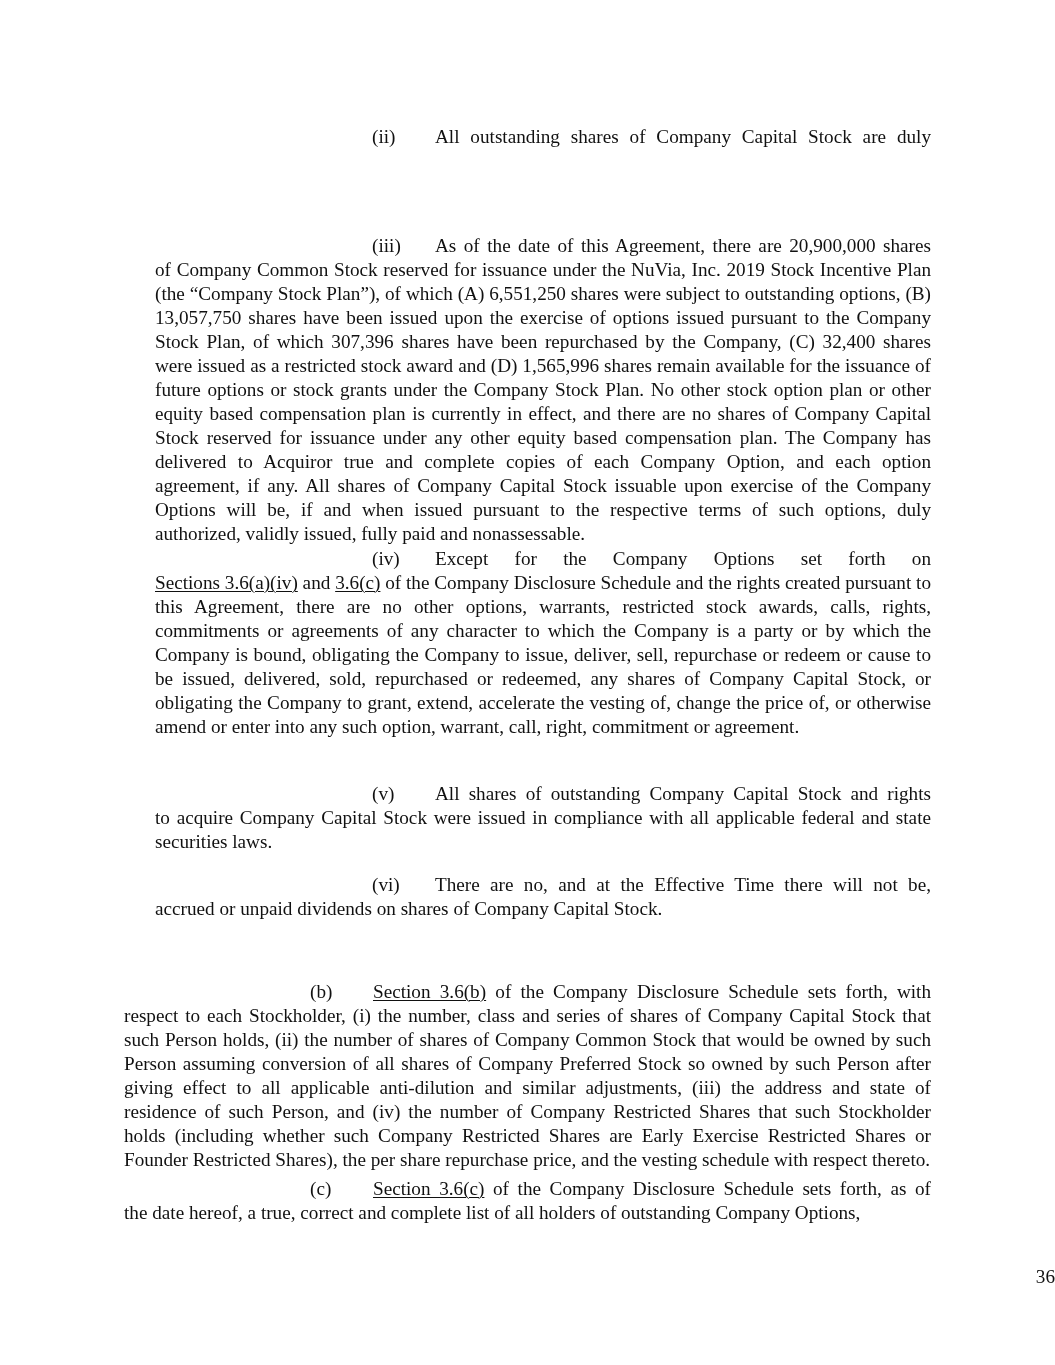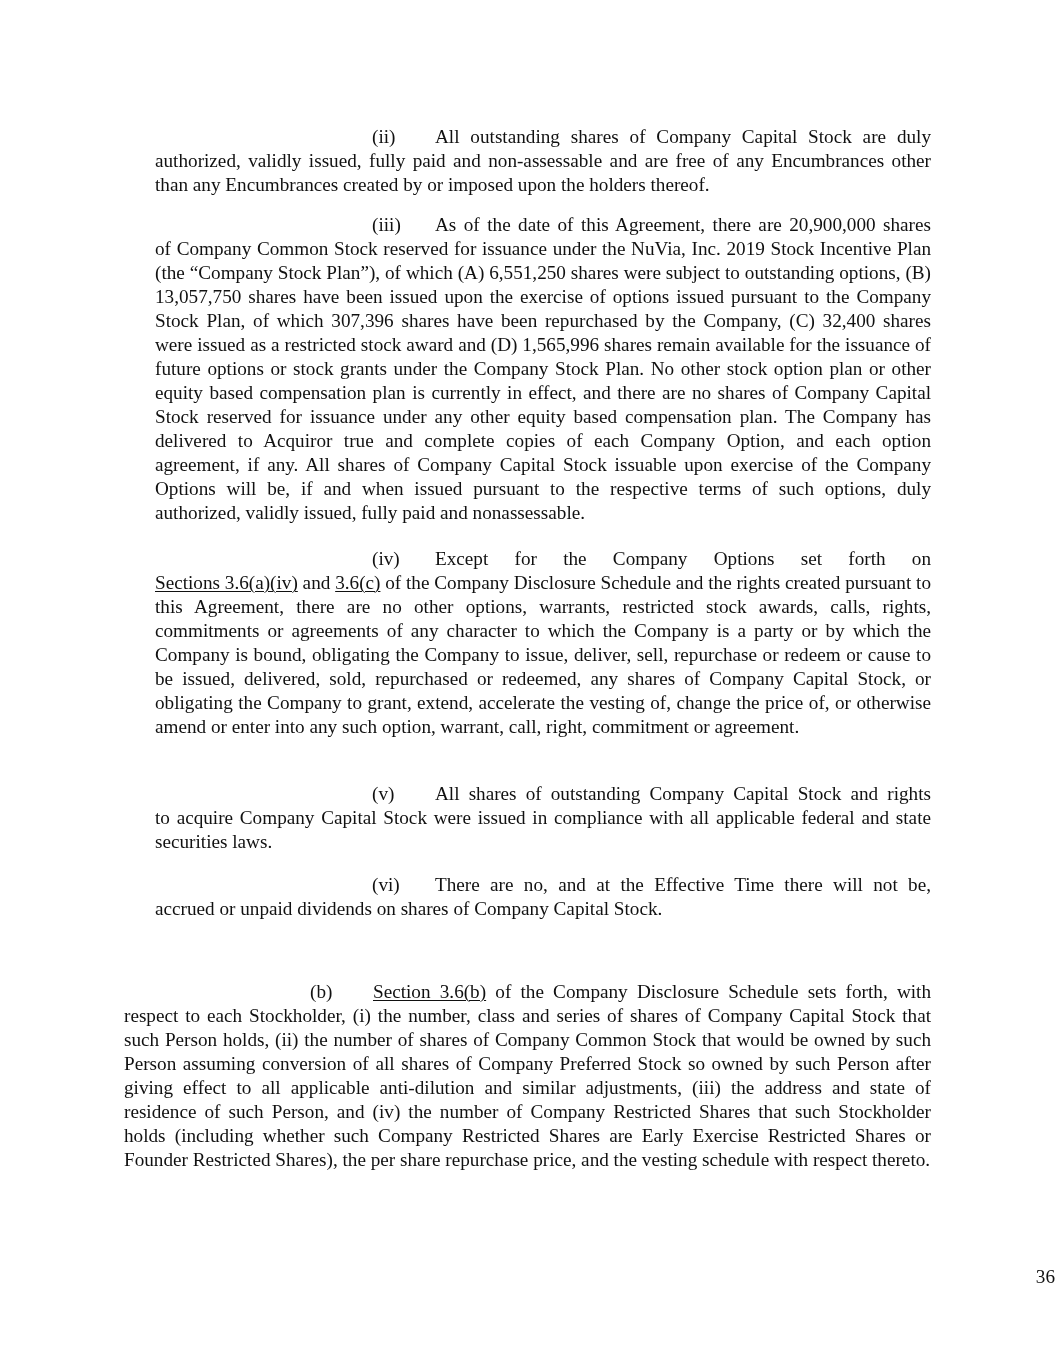--- a/index.html
+++ b/index.html
@@ -70,39 +70,42 @@
       font-size: 19.2px;
       line-height: 24px;
     }
   </style>
 </head>
 <body>
 
 <div class="page">
 
   <p class="para sub" style="top:125px;">
-    <span class="first-line"><span class="label">(ii)</span><span>All outstanding shares of Company Capital Stock are duly</span></span><span>authorized, validly issued, fully paid and non-assessable and are free of any Encumbrances other than any Encumbrances created by or imposed upon the holders thereof.</span>
+    <span class="first-line"><span class="label">(ii)</span><span>All outstanding shares of Company Capital Stock are duly</span></span>
   </p>
 
-  <p class="para sub" style="top:213px;">
+  <p class="para sub" style="top:234px;">
     <span class="first-line"><span class="label">(iii)</span><span>As of the date of this Agreement, there are 20,900,000 shares</span></span><span>of Company Common Stock reserved for issuance under the NuVia, Inc. 2019 Stock Incentive Plan (the “</span><b>Company Stock Plan</b><span>”), of which (A) 6,551,250 shares were subject to outstanding options, (B) 13,057,750 shares have been issued upon the exercise of options issued pursuant to the Company Stock Plan, of which 307,396 shares have been repurchased by the Company, (C) 32,400 shares were issued as a restricted stock award and (D) 1,565,996 shares remain available for the issuance of future options or stock grants under the Company Stock Plan.  No other stock option plan or other equity based compensation plan is currently in effect, and there are no shares of Company Capital Stock reserved for issuance under any other equity based compensation plan.  The Company has delivered to Acquiror true and complete copies of each Company Option, and each option agreement, if any.  All shares of Company Capital Stock issuable upon exercise of the Company Options will be, if and when issued pursuant to the respective terms of such options, duly authorized, validly issued, fully paid and nonassessable.</span>
   </p>
 
   <p class="para sub" style="top:547px;">
     <span class="first-line"><span class="label">(iv)</span><span>Except for the Company Options set forth on</span></span><span class="ul">Sections 3.6(a)(iv)</span><span> and </span><span class="ul">3.6(c)</span><span> of the Company Disclosure Schedule and the rights created pursuant to this Agreement, there are no other options, warrants, restricted stock awards, calls, rights, commitments or agreements of any character to which the Company is a party or by which the Company is bound, obligating the Company to issue, deliver, sell, repurchase or redeem or cause to be issued, delivered, sold, repurchased or redeemed, any shares of Company Capital Stock, or obligating the Company to grant, extend, accelerate the vesting of, change the price of, or otherwise amend or enter into any such option, warrant, call, right, commitment or agreement.</span>
   </p>
 
   <p class="para sub" style="top:782px;">
     <span class="first-line"><span class="label">(v)</span><span>All shares of outstanding Company Capital Stock and rights</span></span><span>to acquire Company Capital Stock were issued in compliance with all applicable federal and state securities laws.</span>
   </p>
 
   <p class="para sub" style="top:873px;">
     <span class="first-line"><span class="label">(vi)</span><span>There are no, and at the Effective Time there will not be,</span></span><span>accrued or unpaid dividends on shares of Company Capital Stock.</span>
   </p>
 
   <p class="para main" style="top:980px;">
     <span class="first-line"><span class="label">(b)</span><span class="ul">Section 3.6(b)</span><span> of the Company Disclosure Schedule sets forth, with</span></span><span>respect to each Stockholder, (i) the number, class and series of shares of Company Capital Stock that such Person holds, (ii) the number of shares of Company Common Stock that would be owned by such Person assuming conversion of all shares of Company Preferred Stock so owned by such Person after giving effect to all applicable anti-dilution and similar adjustments, (iii) the address and state of residence of such Person, and (iv) the number of Company Restricted Shares that such Stockholder holds (including whether such Company Restricted Shares are Early Exercise Restricted Shares or Founder Restricted Shares), the per share repurchase price, and the vesting schedule with respect thereto.</span>
   </p>
 
+  <p class="para main" style="top:1177px;">
+    <span class="first-line"><span class="label">(c)</span><span class="ul">Section 3.6(c)</span><span> of the Company Disclosure Schedule sets forth, as of</span></span><span>the date hereof, a true, correct and complete list of all holders of outstanding Company Options,</span>
+  </p>
 
   <div class="page-number">36</div>
 
 </div>
 
 </body></html>

